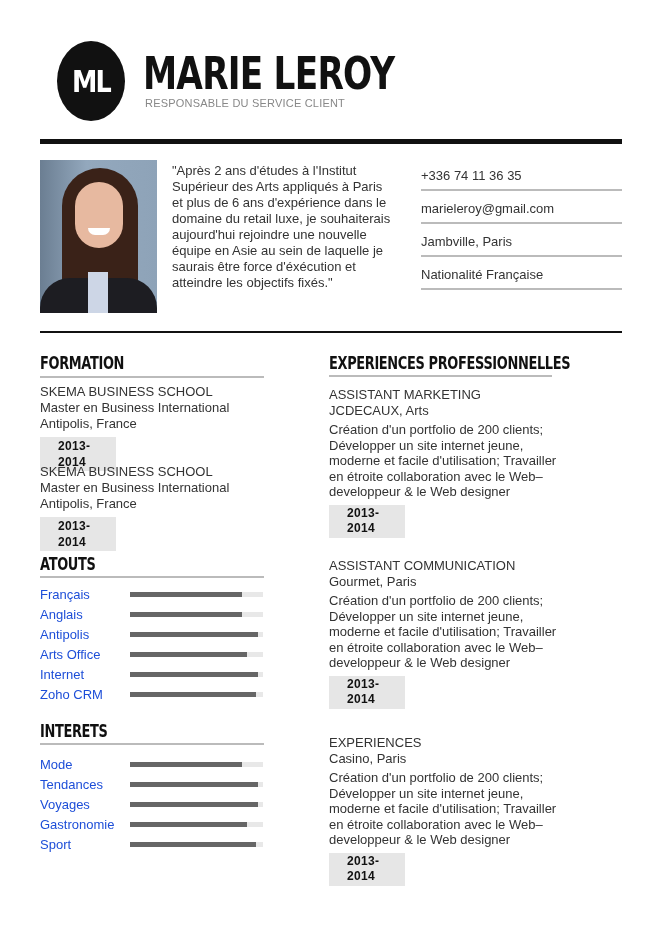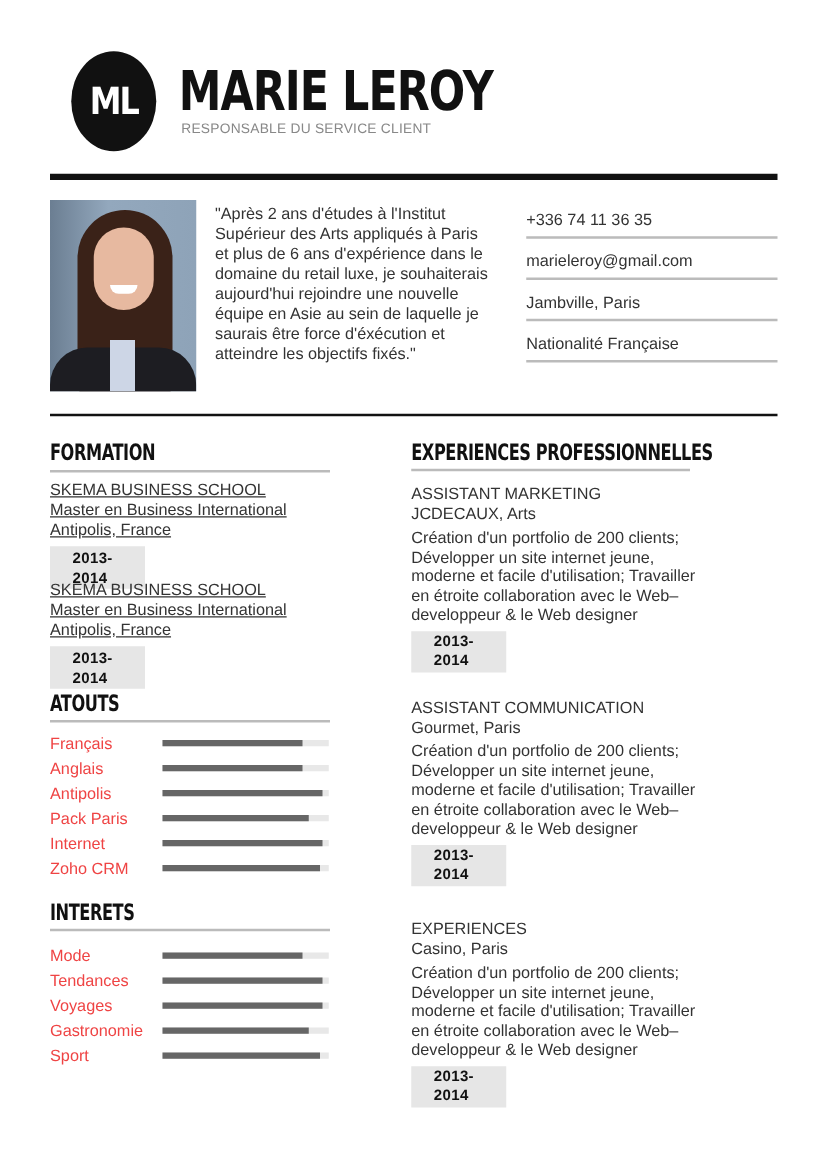--- a/index.html
+++ b/index.html
@@ -64,30 +64,30 @@
     font-size: 13px; color: #333333; padding-top: 10px;
   }
 
   .section-title {
     position: absolute; font-family: "DejaVu Sans", sans-serif; font-weight: bold;
     font-size: 18px; color: #111111; letter-spacing: -0.5px;
     transform: scaleX(0.72); transform-origin: left top; white-space: nowrap;
   }
   .section-rule { position: absolute; height: 2px; background: #bbbbbb; }
 
-  .edu-block { position: absolute; left: 40px; width: 230px; font-size: 13px; line-height: 16px; color: #333333; text-decoration: underline; }
+  .edu-block { position: absolute; left: 40px; width: 230px; font-size: 13px; line-height: 16px; color: #333333; }
   .date-badge {
     display: inline-block; background: #e6e6e6; color: #111111;
     font-weight: bold; font-size: 12px; padding: 1px 18px; margin-top: 5px;
     width: 76px; letter-spacing: 0.3px;
   }
 
   .skill-list { position: absolute; left: 40px; width: 224px; }
   .skill-row { height: 20px; display: flex; align-items: center; position: relative; }
-  .skill-label { width: 90px; font-size: 13px; color: #ef4444; }
+  .skill-label { width: 90px; font-size: 13px; color: #1d4ed8; }
   .skill-track { position: absolute; left: 90px; width: 133px; height: 5px; background: #e8e8e8; top: 8px; }
   .skill-fill { height: 5px; background: #666666; }
 
   .exp-block { position: absolute; left: 329px; width: 240px; font-size: 13px; line-height: 15.5px; color: #333333; }
   .exp-desc { margin-top: 4px; line-height: 15.5px; }
 </style>
 </head>
 <body>
 
 <div class="monogram">
@@ -146,21 +146,21 @@
         <div class="skill-fill" style="width:84%;"></div>
       </div>
   </div>
   <div class="skill-row">
     <span class="skill-label">Antipolis</span>
     <div class="skill-track">
         <div class="skill-fill" style="width:96%;"></div>
       </div>
   </div>
   <div class="skill-row">
-    <span class="skill-label">Pack Paris</span>
+    <span class="skill-label">Arts Office</span>
     <div class="skill-track">
         <div class="skill-fill" style="width:88%;"></div>
       </div>
   </div>
   <div class="skill-row">
     <span class="skill-label">Internet</span>
     <div class="skill-track">
         <div class="skill-fill" style="width:96%;"></div>
       </div>
   </div>

